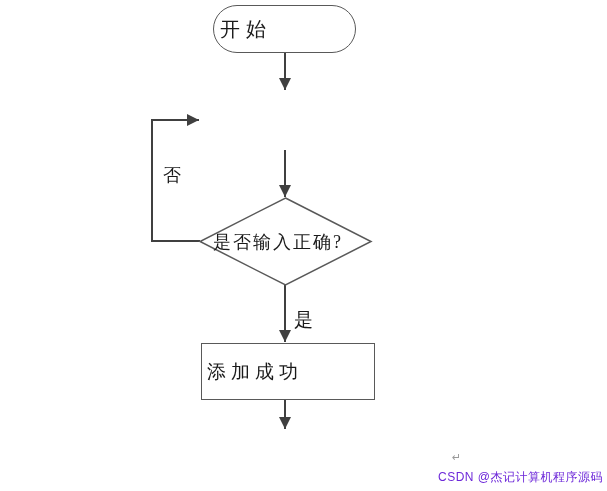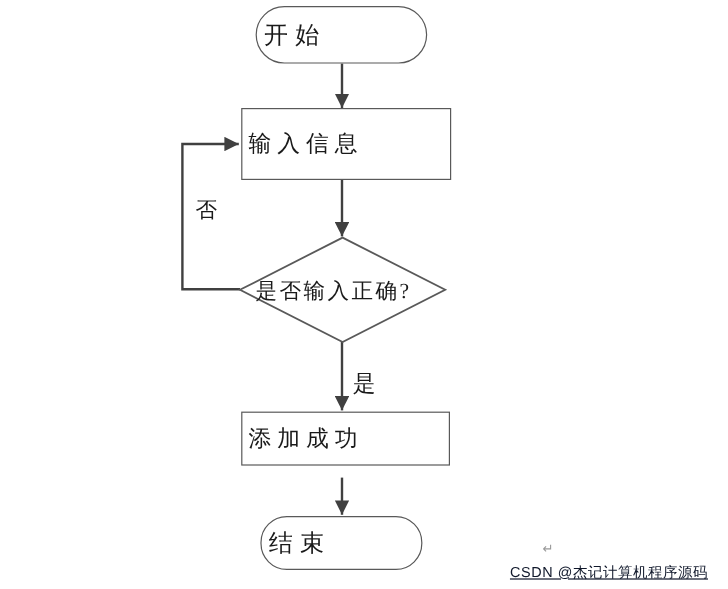--- a/index.html
+++ b/index.html
@@ -18,22 +18,22 @@
   }
   .terminator { border-radius:24px; font-size:20px; letter-spacing:6px; padding-left:6px; }
   .decision-label {
     position:absolute; display:flex; align-items:center; justify-content:center;
     font-size:18px; letter-spacing:2px; padding-left:2px; white-space:nowrap; z-index:2;
   }
   .edge-label {
     position:absolute; font-size:18px; color:#1a1a1a; z-index:2; white-space:nowrap;
   }
   .watermark {
-    position:absolute; right:17px; bottom:5px; font-size:12px; letter-spacing:0.5px;
-    color:#0f172a; font-family:"Liberation Sans","DejaVu Sans",sans-serif; z-index:2;text-decoration:underline;
+    position:absolute; right:4px; bottom:5px; font-size:12px; letter-spacing:0.5px;
+    color:#6d28d9; font-family:"Liberation Sans","DejaVu Sans",sans-serif; z-index:2;
   }
   .return-mark {
     position:absolute; left:452px; top:451px; font-size:11px; color:#9a9a9a;
     font-family:"DejaVu Sans",sans-serif; z-index:2;
   }
   svg { display:block; }
 </style>
 </head>
 <body>
 
@@ -56,35 +56,29 @@
 
     <polyline points="200,241 152,241 152,120 199,120" fill="none" stroke="#404040" stroke-width="2" marker-end="url(#arrow)"></polyline>
 
     <polygon points="285.5,198 371,241.5 285.5,285 200,241.5" fill="#ffffff" stroke="#595959" stroke-width="1.5"></polygon>
   </svg>
 
   <div class="node terminator" style="left:213px; top:5px; width:143px; height:48px;">
     <span>开始</span>
   </div>
 
-  <div class="node" style="left:201px; top:90px; width:175px; height:60px;">
-    <span>输入信息</span>
-  </div>
 
   <div class="decision-label" style="left:193px; top:227px; width:166px; height:29px;">
     <span>是否输入正确?</span>
   </div>
 
-  <div class="node" style="left:201px; top:343px; width:174px; height:45px;">
+  <div class="node" style="left:201px; top:343px; width:174px; height:57px;">
     <span>添加成功</span>
   </div>
 
-  <div class="node terminator" style="left:217px; top:430px; width:135px; height:45px; border-radius:22px;">
-    <span>结束</span>
-  </div>
 
   <div class="edge-label" style="left:163px; top:163px;">否</div>
 
   <div class="edge-label" style="left:294px; top:307px; font-size:19px;">是</div>
 
   <div class="return-mark">↵</div>
   <div class="watermark">CSDN @杰记计算机程序源码</div>
 
 </div>
 

